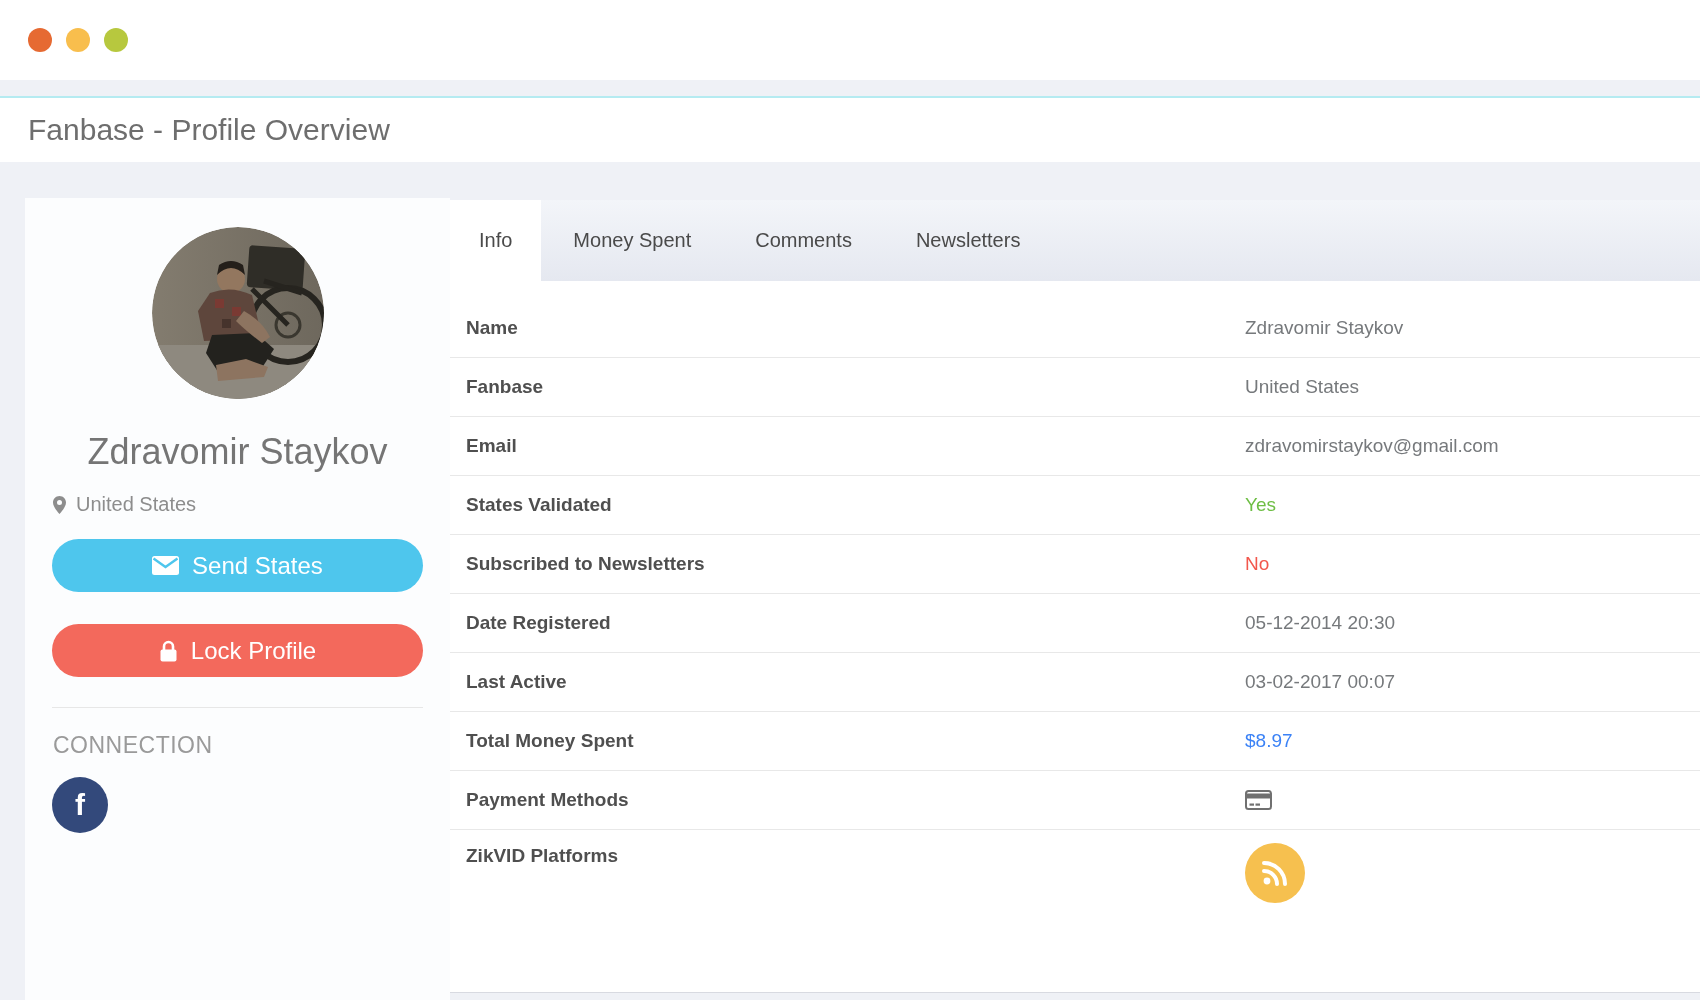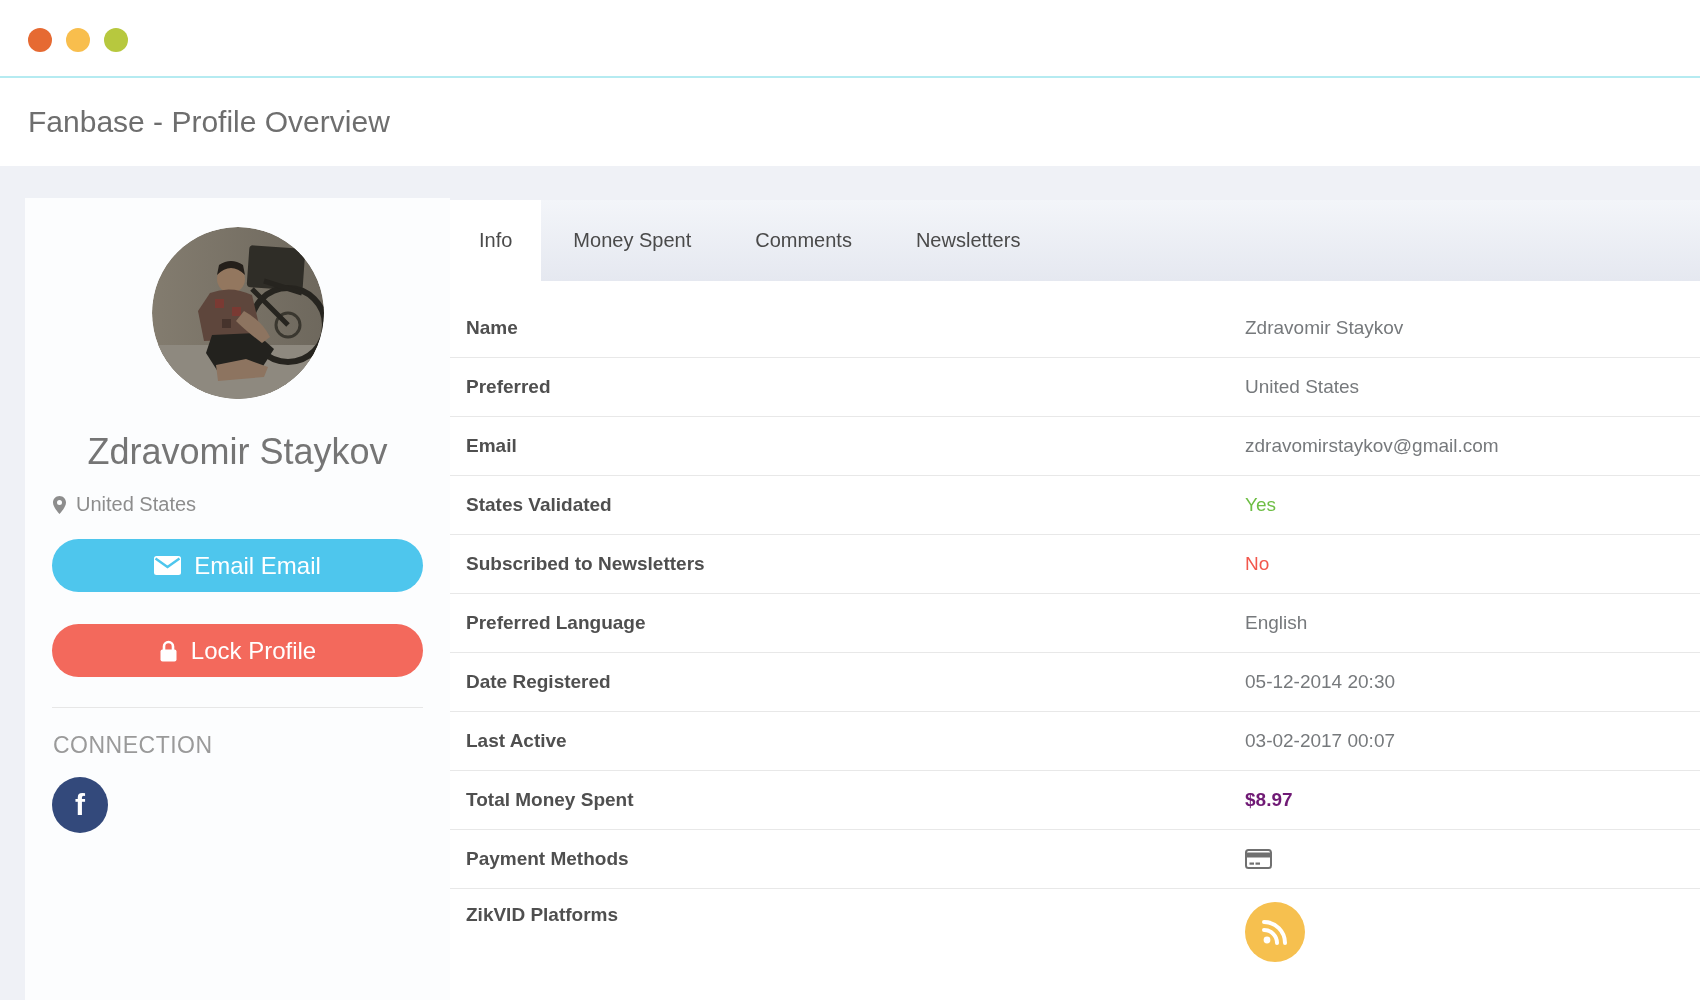--- a/index.html
+++ b/index.html
@@ -13,21 +13,21 @@
   .window-bar{
     position:absolute;left:0;top:0;width:1700px;height:80px;background:#ffffff;
     display:flex;align-items:center;padding-left:28px;box-sizing:border-box;
   }
   .dot{width:24px;height:24px;border-radius:50%;margin-right:14px;}
   .dot.d1{background:var(--c-dot1);}
   .dot.d2{background:var(--c-dot2);}
   .dot.d3{background:var(--c-dot3);}
   
   .page-header{
-    position:absolute;left:0;top:76px;width:1700px;height:90px;background:#ffffff;
+    position:absolute;left:0;top:96px;width:1700px;height:66px;background:#ffffff;
     border-top:2px solid var(--c-cyan-line);box-sizing:border-box;
     display:flex;align-items:center;padding-left:28px;
   }
   .page-title{font-size:30px;color:#6e6e6e;}
   
   .profile-card{
     position:absolute;left:25px;top:198px;width:425px;height:802px;
     background:#fcfdfe;box-sizing:border-box;text-align:center;
   }
   .avatar{
@@ -86,21 +86,21 @@
   .row-label{
     padding-left:16px;font-size:19px;font-weight:bold;color:#4f4f4f;
   }
   .row-value{
     position:absolute;left:795px;top:0;height:100%;
     display:flex;align-items:center;font-size:19px;color:#76797c;
   }
   .row.tall .row-value{align-items:flex-start;padding-top:13px;}
   .row-value.positive{color:var(--c-yes);}
   .row-value.negative{color:var(--c-no);}
-  .row-value.bold{font-weight:bold;color:#701a75;}
+  .row-value.bold{font-weight:normal;color:#3b82f6;}
   .platform-badge{
     width:60px;height:60px;border-radius:50%;background:var(--c-badge);
     display:flex;align-items:center;justify-content:center;cursor:pointer;
   }
   .cc-icon{display:inline-flex;}
 </style>
 </head>
 <body style="--c-dot1: #e66a32; --c-dot2: #f8be4d; --c-dot3: #b7c83e; --c-cyan-line: #b5ebf1; --c-send: #4ec6ed; --c-lock: #f3695c; --c-fb: #33497b; --c-yes: #6ebe44; --c-no: #f2574c; --c-badge: #f6c04f;">
 
 <div class="window-bar">
@@ -157,21 +157,21 @@
     <span>United States</span>
   </div>
 
   <button class="btn send">
     <span class="btn-icon">
       <svg width="27" height="19" viewBox="0 0 27 19">
         <rect width="27" height="19" rx="2.5" fill="#ffffff"></rect>
         <path d="M1.5 2.5 L13.5 11 L25.5 2.5" fill="none" stroke="var(--c-send)" stroke-width="2.4"></path>
       </svg>
     </span>
-    <span>Email Email</span>
+    <span>Send States</span>
   </button>
 
   <button class="btn lock">
     <span class="btn-icon">
       <svg width="19" height="22" viewBox="0 0 19 22">
         <path d="M5 10 V6.5 a4.5 4.5 0 0 1 9 0 V10" fill="none" stroke="#ffffff" stroke-width="2.6"></path>
         <rect x="1.5" y="9.5" width="16" height="12" rx="2" fill="#ffffff"></rect>
       </svg>
     </span>
     <span>Lock Profile</span>
@@ -192,38 +192,34 @@
       <div class="tab">Money Spent</div>
       <div class="tab">Comments</div>
       <div class="tab">Newsletters</div>
     </div>
   <div class="info-table" id="rows">
       <div class="row">
         <span class="row-label">Name</span>
         <span class="row-value">Zdravomir Staykov</span>
       </div>
       <div class="row">
-        <span class="row-label">Preferred</span>
+        <span class="row-label">Fanbase</span>
         <span class="row-value">United States</span>
       </div>
       <div class="row">
         <span class="row-label">Email</span>
         <span class="row-value">zdravomirstaykov@gmail.com</span>
       </div>
       <div class="row">
         <span class="row-label">States Validated</span>
         <span class="row-value positive">Yes</span>
       </div>
       <div class="row">
         <span class="row-label">Subscribed to Newsletters</span>
         <span class="row-value negative">No</span>
-      </div>
-      <div class="row">
-        <span class="row-label">Preferred Language</span>
-        <span class="row-value">English</span>
       </div>
       <div class="row">
         <span class="row-label">Date Registered</span>
         <span class="row-value">05-12-2014 20:30</span>
       </div>
       <div class="row">
         <span class="row-label">Last Active</span>
         <span class="row-value">03-02-2017 00:07</span>
       </div>
       <div class="row">

